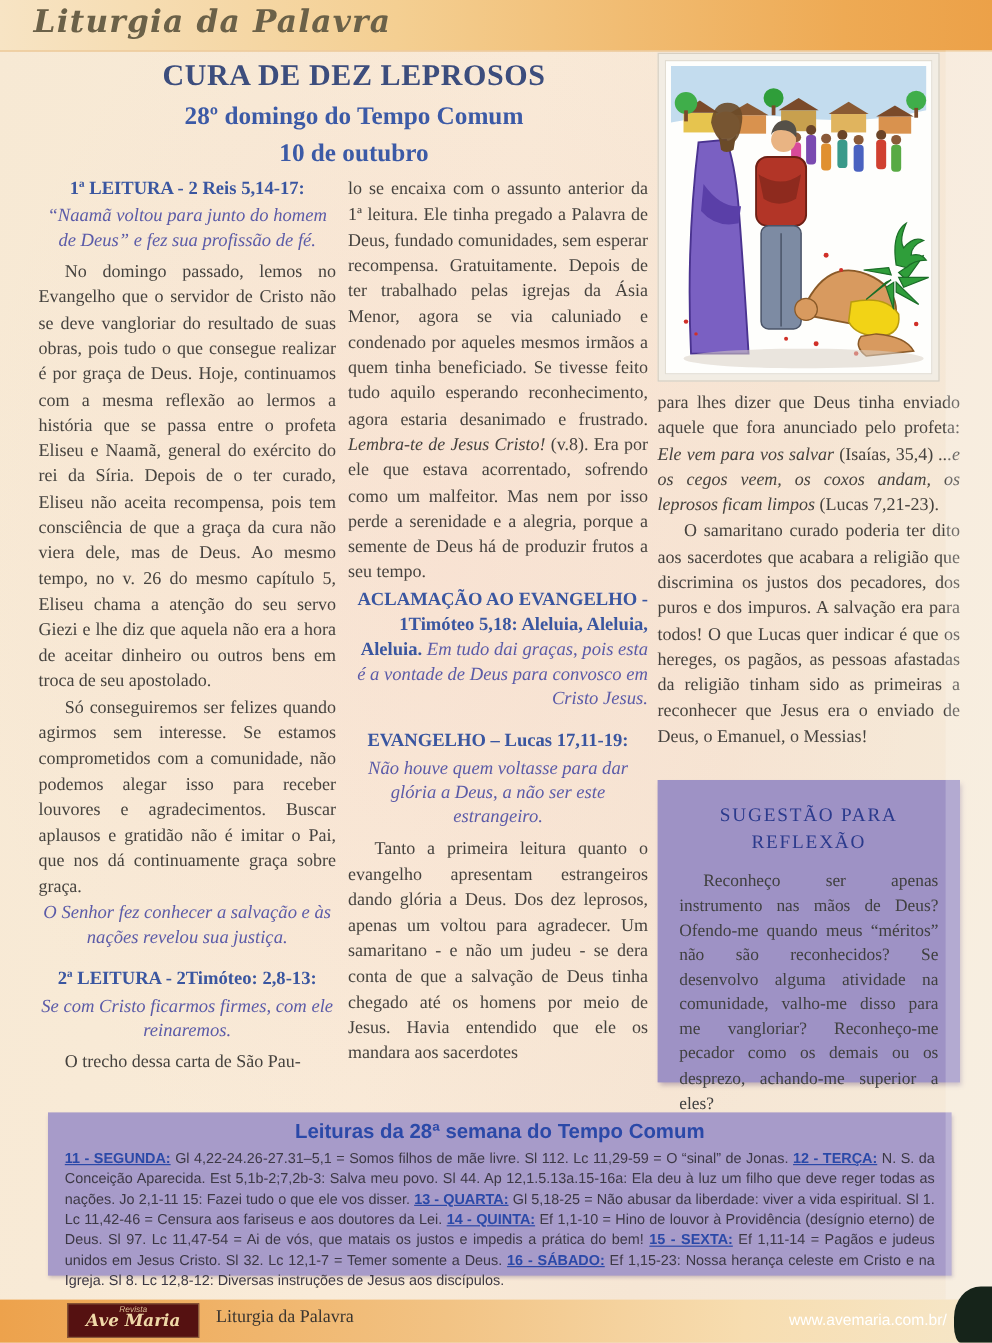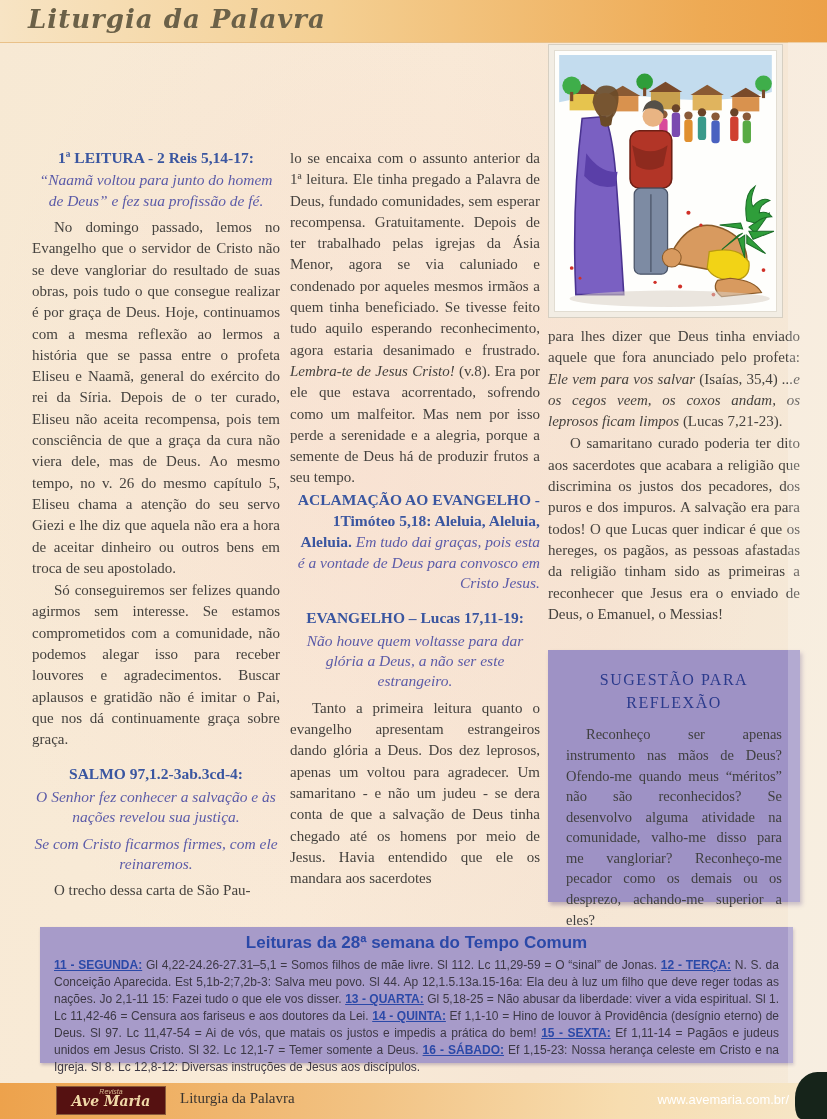--- a/index.html
+++ b/index.html
@@ -67,20 +67,25 @@
 </head>
 <body>
 
 <div id="page">
   <div id="tint"></div>
 
   <div class="topbar">
     <div class="script-title">Liturgia da Palavra</div>
   </div>
 
+  <div class="masthead">
+    <h1>CURA DE DEZ LEPROSOS</h1>
+    <div class="sub">28º domingo do Tempo Comum</div>
+    <div class="sub">10 de outubro</div>
+  </div>
 
   <div class="illus">
     <svg viewBox="0 0 212 254" preserveAspectRatio="none">
       <path d="M4,4 H208 V40 Q160,52 104,46 Q48,40 4,50 Z" fill="#c3dcee"></path>
       <g>
         <rect x="14" y="42" width="26" height="16" fill="#e6c44e"></rect>
           <polygon points="12,42 27,32 42,42" fill="#7a4a2a"></polygon>
         <rect x="50" y="44" width="30" height="15" fill="#d9924e"></rect>
           <polygon points="48,44 65,34 82,44" fill="#8a5a33"></polygon>
         <rect x="92" y="40" width="28" height="17" fill="#c8a04e"></rect>
@@ -168,22 +173,22 @@
       </g>
       <ellipse cx="110" cy="242" rx="96" ry="8" fill="#d8cfc4" opacity=".55"></ellipse>
     </svg>
   </div>
 
   <div class="col" id="col1">
     <h3 class="sect first">1ª LEITURA - 2 Reis 5,14-17:</h3>
     <p class="lead">“Naamã voltou para junto do homem de Deus” e fez sua profissão de fé.</p>
     <p class="body indent">No domingo passado, lemos no Evangelho que o servidor de Cristo não se deve vangloriar do resultado de suas obras, pois tudo o que consegue realizar é por graça de Deus. Hoje, continuamos com a mesma reflexão ao lermos a história que se passa entre o profeta Eliseu e Naamã, general do exército do rei da Síria. Depois de o ter curado, Eliseu não aceita recompensa, pois tem consciência de que a graça da cura não viera dele, mas de Deus. Ao mesmo tempo, no v. 26 do mesmo capítulo 5, Eliseu chama a atenção do seu servo Giezi e lhe diz que aquela não era a hora de aceitar dinheiro ou outros bens em troca de seu apostolado.</p>
     <p class="body indent">Só conseguiremos ser felizes quando agirmos sem interesse. Se estamos comprometidos com a comunidade, não podemos alegar isso para receber louvores e agradecimentos. Buscar aplausos e gratidão não é imitar o Pai, que nos dá continuamente graça sobre graça.</p>
-    <h3 class="sect">SALMO 97,1.2-3ab.3cd-4:</h3>
     <p class="lead">O Senhor fez conhecer a salvação e às nações revelou sua justiça.</p>
+    <h3 class="sect">2ª LEITURA - 2Timóteo: 2,8-13:</h3>
     <p class="lead">Se com Cristo ficarmos firmes, com ele reinaremos.</p>
     <p class="body indent">O trecho dessa carta de São Pau-</p>
   </div>
 
   <div class="col" id="col2">
     <p class="body"><span>lo se encaixa com o assunto anterior da 1ª leitura. Ele tinha pregado a Palavra de Deus, fundado comunidades, sem esperar recompensa. Gratuitamente. Depois de ter trabalhado pelas igrejas da Ásia Menor, agora se via caluniado e condenado por aqueles mesmos irmãos a quem tinha beneficiado. Se tivesse feito tudo aquilo esperando reconhecimento, agora estaria desanimado e frustrado. </span><span class="ital">Lembra-te de Jesus Cristo!</span><span> (v.8). Era por ele que estava acorrentado, sofrendo como um malfeitor. Mas nem por isso perde a serenidade e a alegria, porque a semente de Deus há de produzir frutos a seu tempo.</span></p>
     <p class="acclaim"><b>ACLAMAÇÃO AO EVANGELHO - 1Timóteo 5,18: Aleluia, Aleluia, Aleluia.</b> <i>Em tudo dai graças, pois esta é a vontade de Deus para convosco em Cristo Jesus.</i></p>
     <h3 class="sect">EVANGELHO – Lucas 17,11-19:</h3>
     <p class="lead">Não houve quem voltasse para dar glória a Deus, a não ser este estrangeiro.</p>
     <p class="body indent">Tanto a primeira leitura quanto o evangelho apresentam estrangeiros dando glória a Deus. Dos dez leprosos, apenas um voltou para agradecer. Um samaritano - e não um judeu - se dera conta de que a salvação de Deus tinha chegado até os homens por meio de Jesus. Havia entendido que ele os mandara aos sacerdotes</p>

